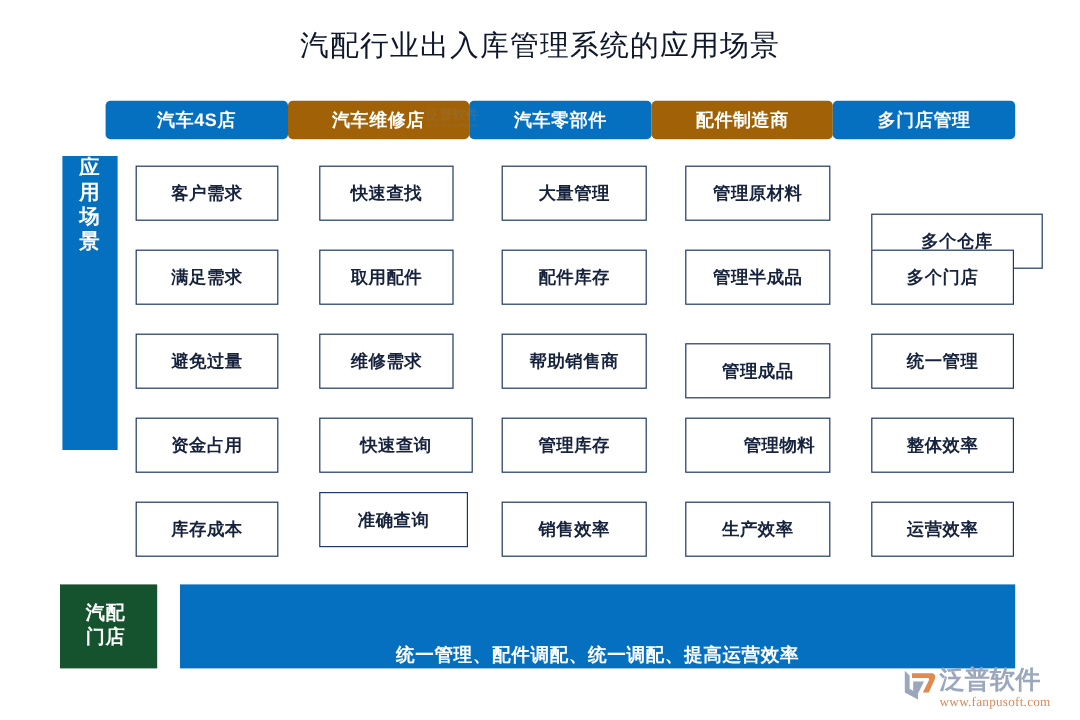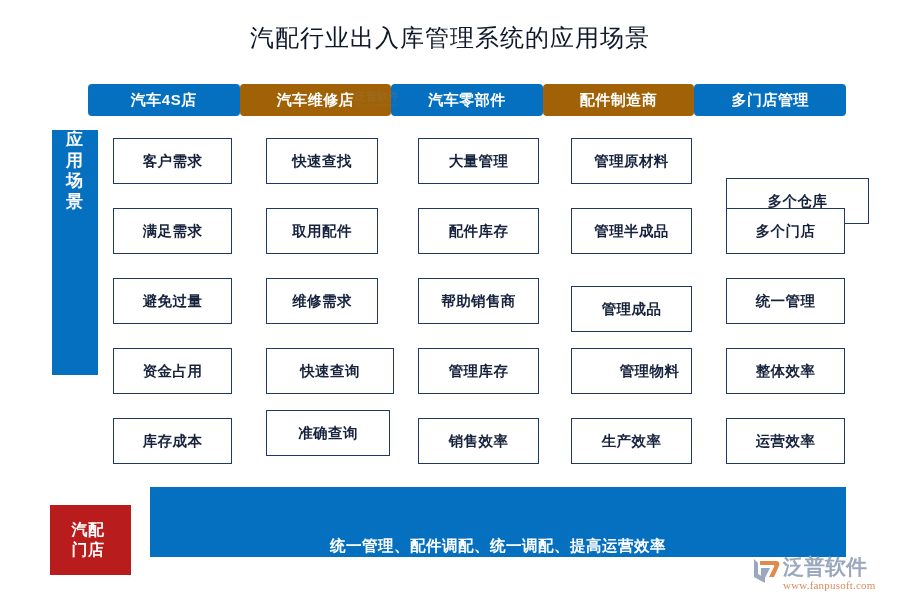--- a/index.html
+++ b/index.html
@@ -96,25 +96,24 @@
     color:#17233D;
     white-space:nowrap;
     letter-spacing:0.4px;
   }
 
   
   #bottom-tag {
     position:absolute;
     left:50px; top:487px;
     width:81px; height:70px;
-    background:#b91c1c;
-    display:flex;
-    align-items:center;
-    justify-content:center;
-    margin-top:18px;
+    background:#14532d;
+    display:flex;
+    align-items:center;
+    justify-content:center;
   }
   #bottom-tag-label {
     font-size:16px;
     font-weight:bold;
     color:#ffffff;
     line-height:1.28;
     text-align:left;
     width:38px;
     word-break:break-all;
     letter-spacing:0.5px;

